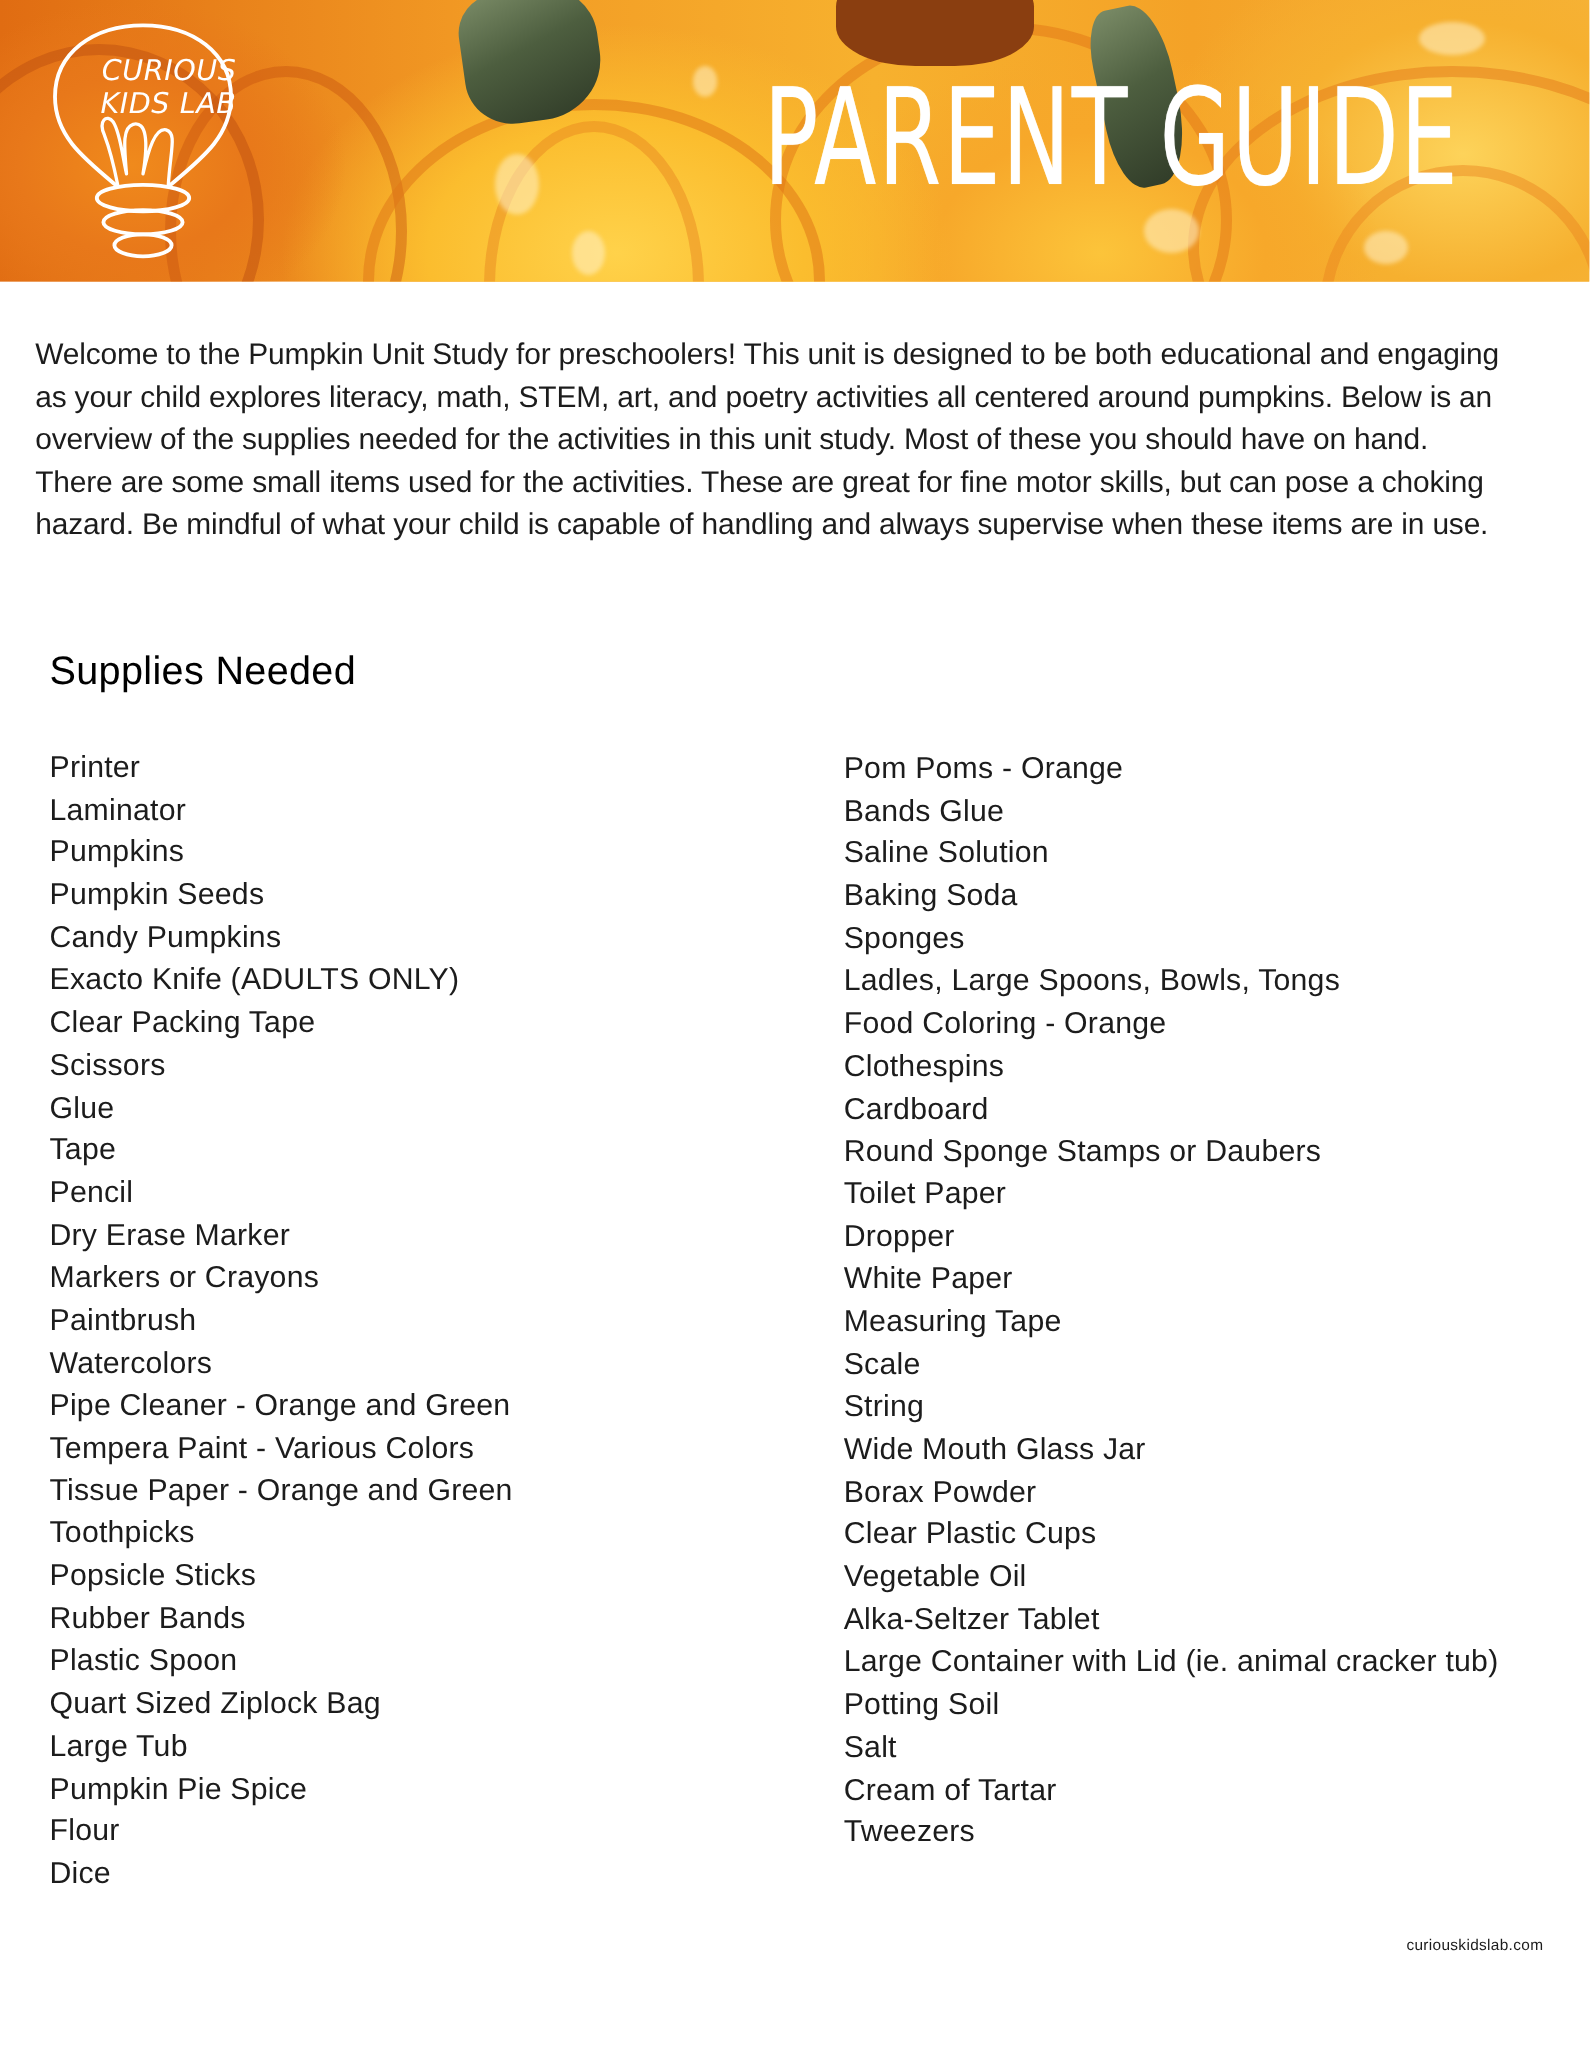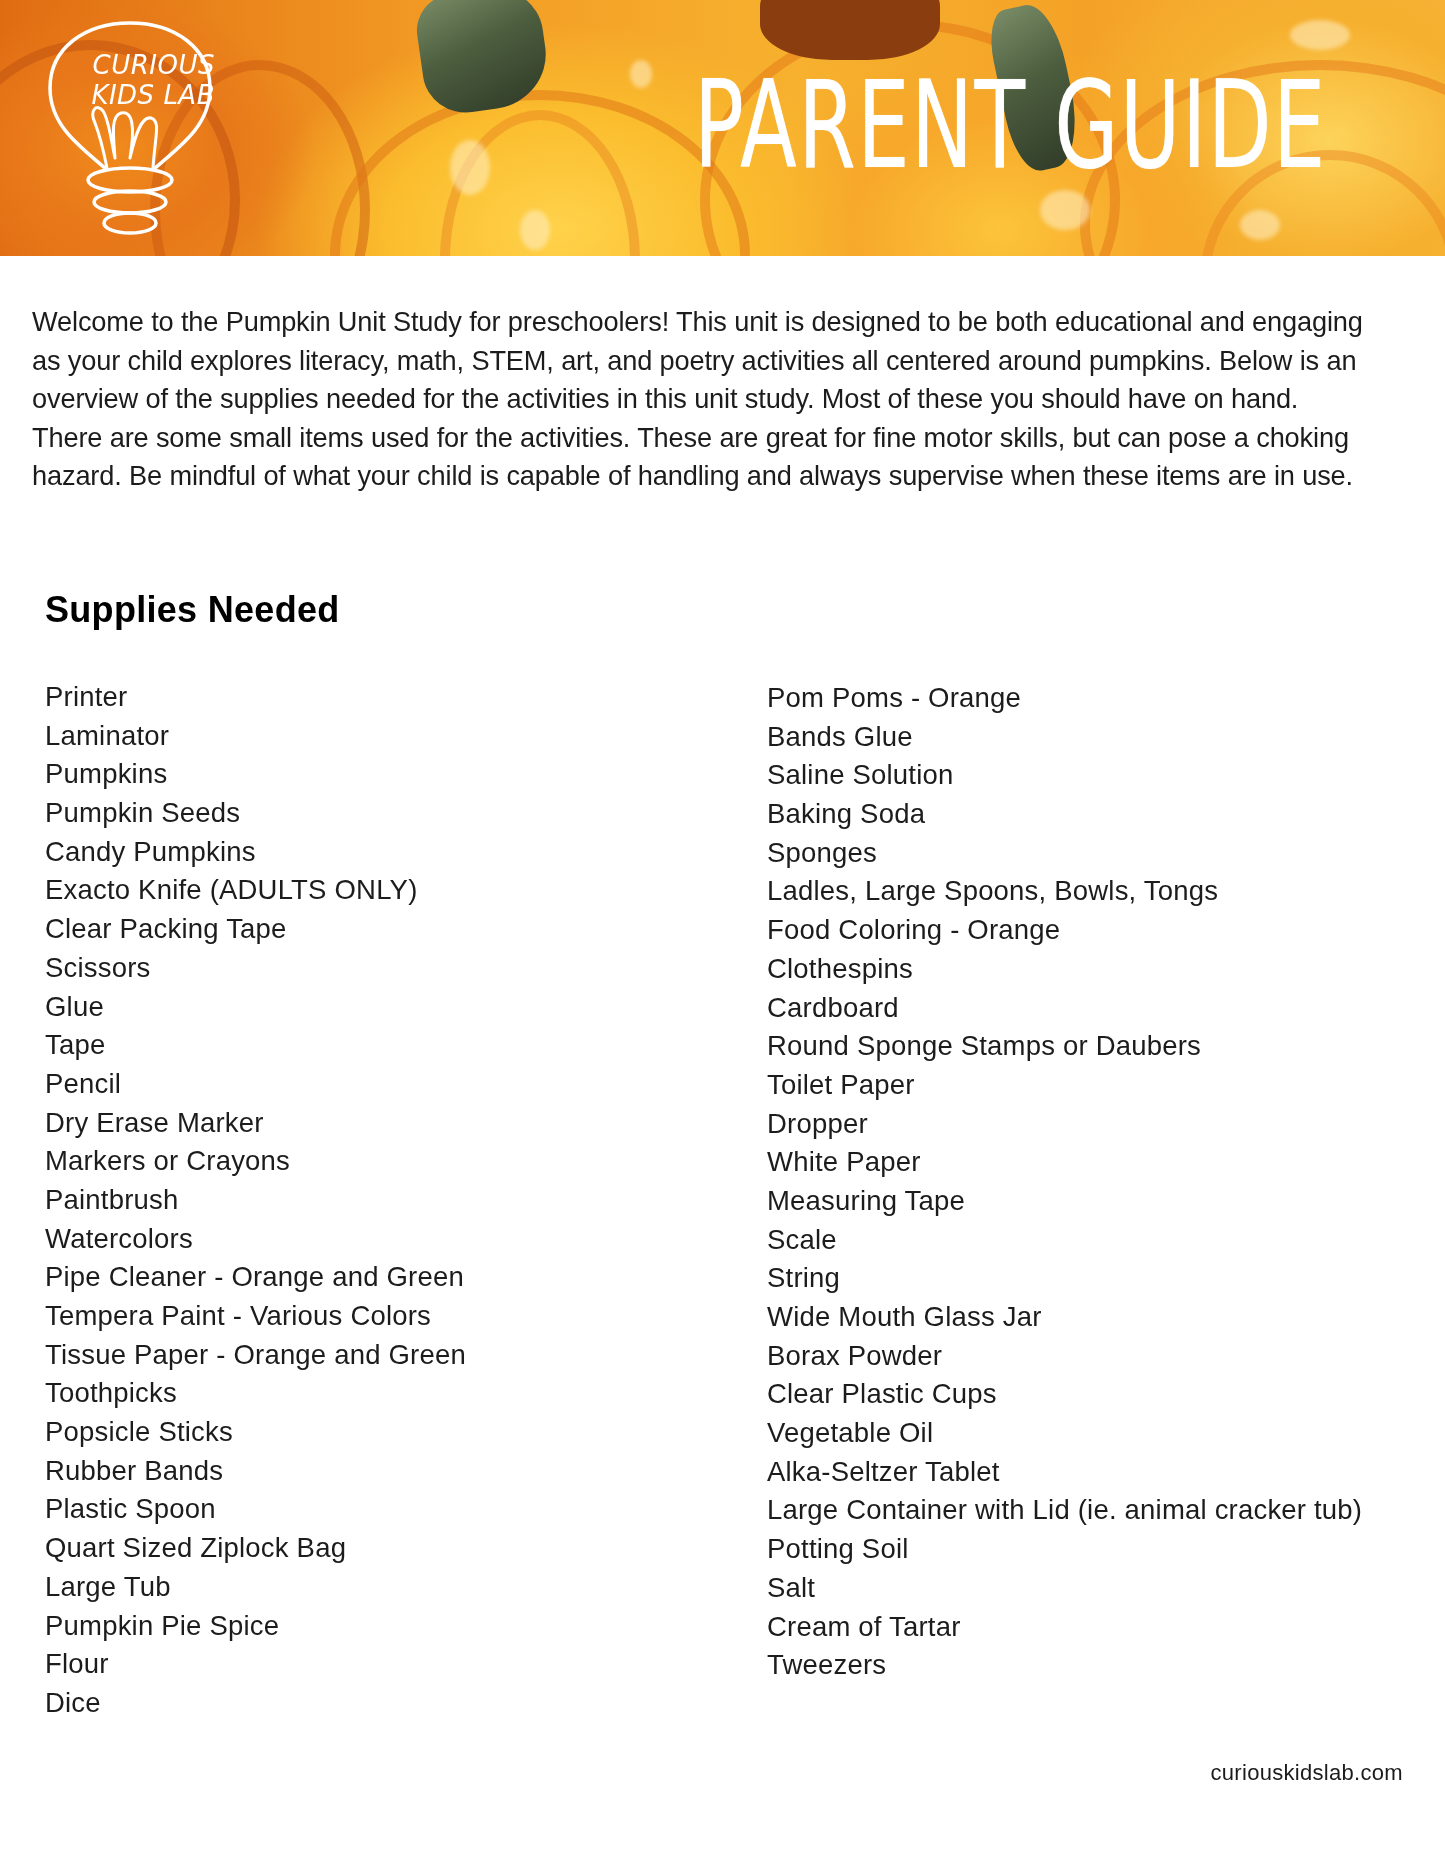--- a/index.html
+++ b/index.html
@@ -39,30 +39,30 @@
 
     
     .intro {
       position: absolute; left: 32px; top: 303px; width: 1340px;
       font-size: 27.2px; line-height: 38.6px; color: #1c1c1c; font-weight: 400;
       letter-spacing: -0.15px;
     }
 
     
     .section-title {
-      position: absolute; left: 45px; top: 589px; font-size: 36px; font-weight: 700; color: #000;
+      position: absolute; left: 45px; top: 589px; font-size: 36px; font-weight: 400; color: #000;
       letter-spacing: 0.3px;
       text-align: center;
     }
     .col { position: absolute; list-style: none; }
     .col-left { left: 45px; top: 678px; }
     .col-right { left: 723px; top: 679px; margin-left: 44px; }
     .col li { font-size: 27.5px; line-height: 38.7px; height: 38.7px; color: #1c1c1c; white-space: nowrap; letter-spacing: 0.2px; }
 
-    .footer { position: absolute; right: 42px; top: 1760px; font-size: 22px; color: #1c1c1c; letter-spacing: 0.3px; }
+    .footer { position: absolute; right: 42px; top: 1760px; font-size: 14px; color: #1c1c1c; letter-spacing: 0.3px; }
   </style>
 </head>
 <body>
 
 <header class="banner">
 
   <div>
     <div class="rib" style="left:-60px;top:40px;width:300px;height:320px;border-color:rgba(190,80,15,0.5);"></div>
     <div class="rib" style="left:150px;top:60px;width:220px;height:300px;border-color:rgba(200,85,15,0.45);"></div>
     <div class="rib" style="left:330px;top:90px;width:420px;height:330px;border-color:rgba(224,120,24,0.55);"></div>

